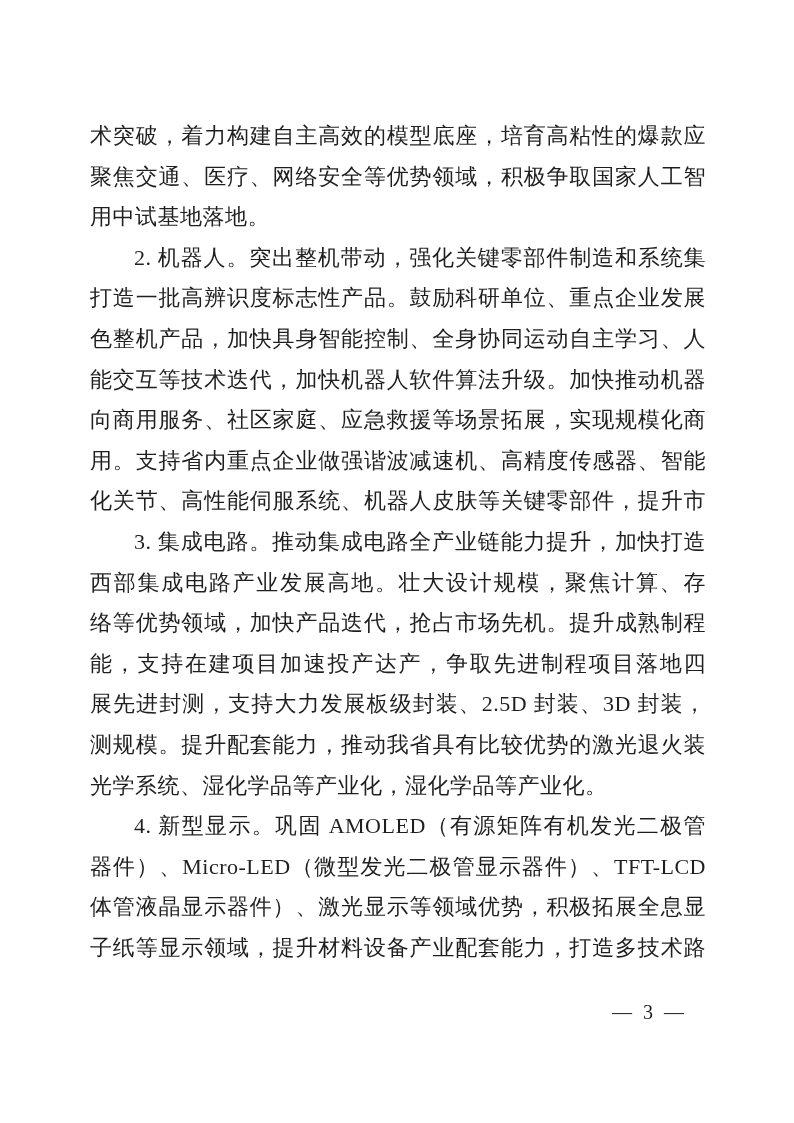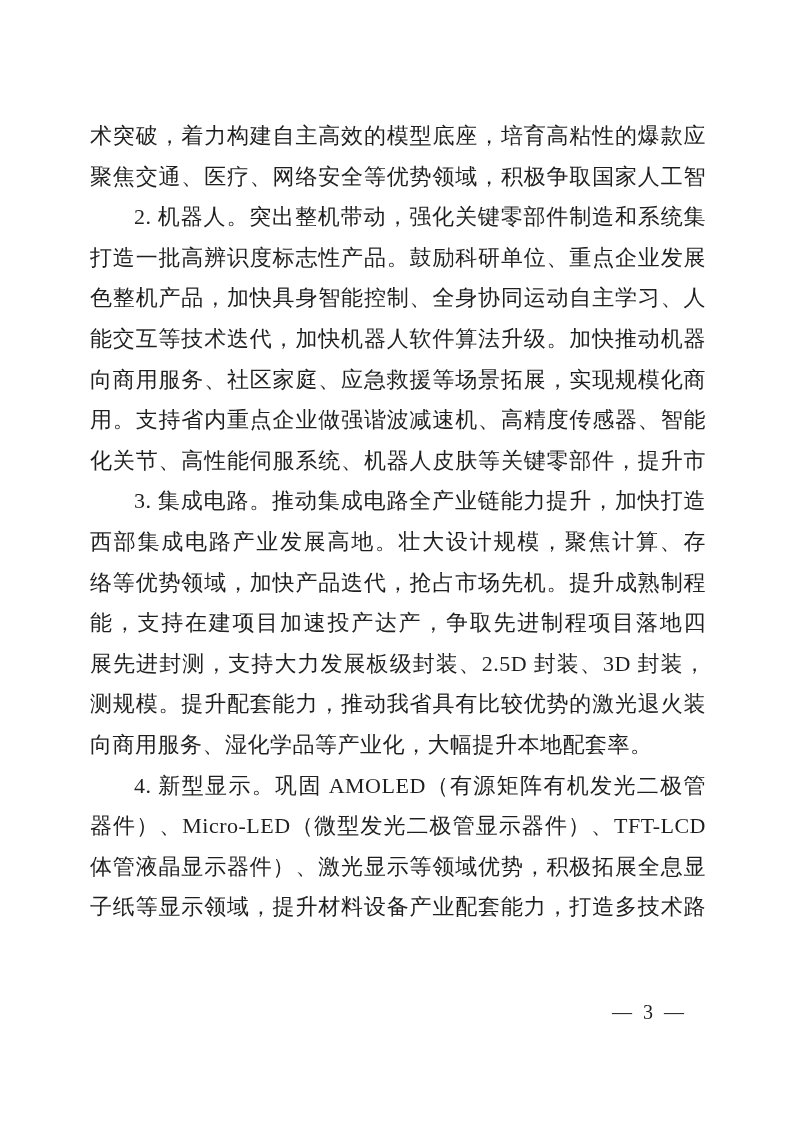--- a/index.html
+++ b/index.html
@@ -52,36 +52,37 @@
   }
 </style>
 </head>
 <body>
 
 <div class="page">
   <div class="body-text">
 
     <p class="line">术突破，着力构建自主高效的模型底座，培育高粘性的爆款应用。</p>
     <p class="line">聚焦交通、医疗、网络安全等优势领域，积极争取国家人工智能应</p>
+    <p class="line end">用中试基地落地。</p>
 
     <p class="line indent">2. 机器人。突出整机带动，强化关键零部件制造和系统集成，</p>
     <p class="line">打造一批高辨识度标志性产品。鼓励科研单位、重点企业发展特</p>
     <p class="line">色整机产品，加快具身智能控制、全身协同运动自主学习、人机智</p>
     <p class="line">能交互等技术迭代，加快机器人软件算法升级。加快推动机器人</p>
     <p class="line">向商用服务、社区家庭、应急救援等场景拓展，实现规模化商业应</p>
     <p class="line">用。支持省内重点企业做强谐波减速机、高精度传感器、智能一体</p>
     <p class="line">化关节、高性能伺服系统、机器人皮肤等关键零部件，提升市场占</p>
 
     <p class="line indent">3. 集成电路。推动集成电路全产业链能力提升，加快打造中</p>
     <p class="line">西部集成电路产业发展高地。壮大设计规模，聚焦计算、存储、网</p>
     <p class="line">络等优势领域，加快产品迭代，抢占市场先机。提升成熟制程产</p>
     <p class="line">能，支持在建项目加速投产达产，争取先进制程项目落地四川。发</p>
     <p class="line">展先进封测，支持大力发展板级封装、2.5D 封装、3D 封装，做大封</p>
     <p class="line">测规模。提升配套能力，推动我省具有比较优势的激光退火装备、</p>
-    <p class="line end">向商用服务、湿化学品等产业化，大幅提升本地配套率。</p>
+    <p class="line end">光学系统、湿化学品等产业化，湿化学品等产业化。</p>
 
     <p class="line indent">4. 新型显示。巩固 AMOLED（有源矩阵有机发光二极管显示</p>
     <p class="line">器件）、Micro-LED（微型发光二极管显示器件）、TFT-LCD（薄膜晶</p>
     <p class="line">体管液晶显示器件）、激光显示等领域优势，积极拓展全息显示、电</p>
     <p class="line">子纸等显示领域，提升材料设备产业配套能力，打造多技术路径协</p>
   </div>
 
   <div class="page-number">— 3 —</div>
 </div>
 

